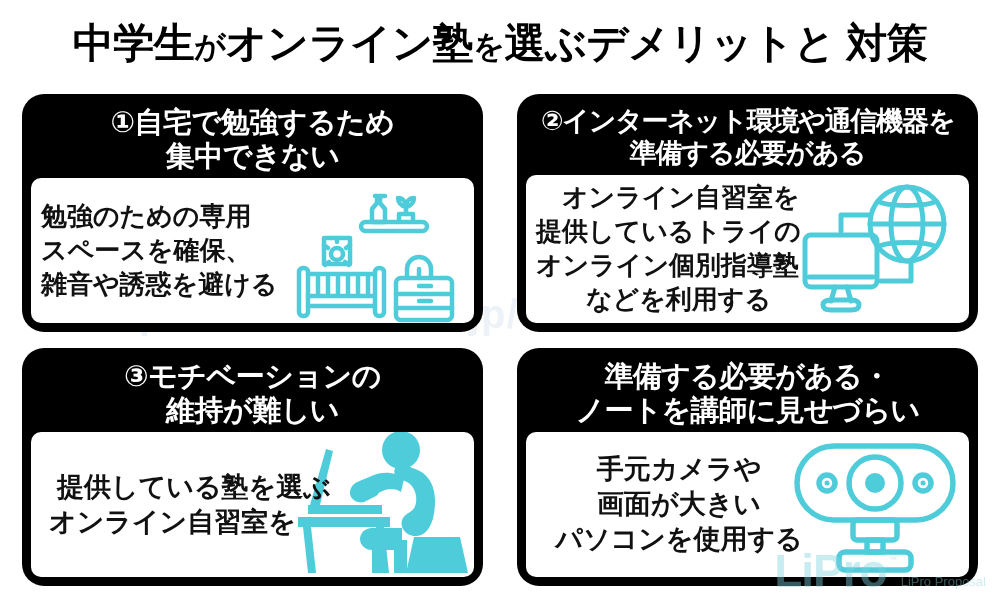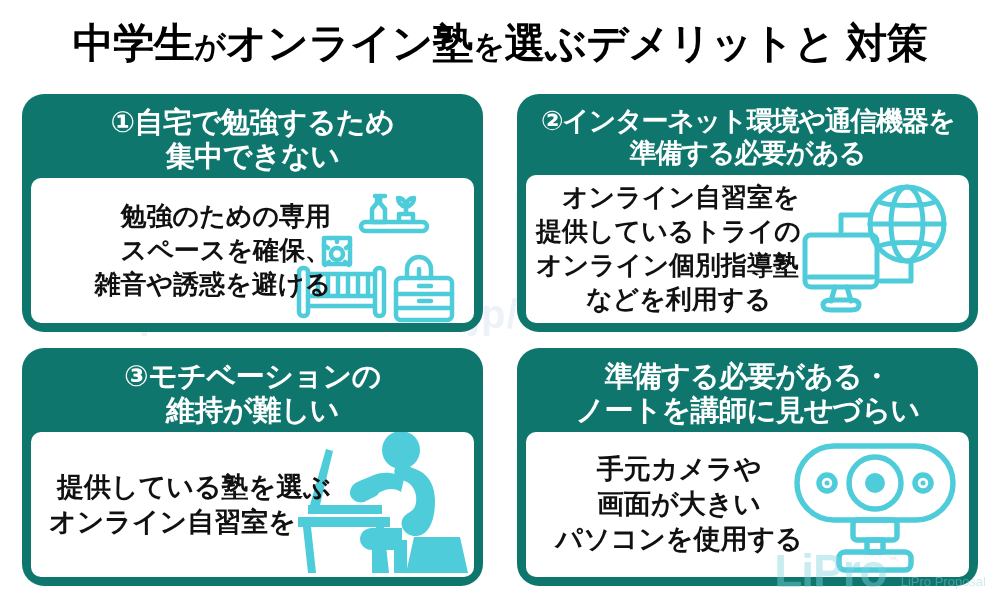--- a/index.html
+++ b/index.html
@@ -62,21 +62,21 @@
     height: 492px;
     display: grid;
     grid-template-columns: 461px 461px;
     grid-template-rows: 238px 238px;
     column-gap: 34px;
     row-gap: 16px;
     z-index: 2;
   }
 
   .card {
-    background: #0f766e;
+    background: #000000;
     border-radius: 22px;
     padding: 8px 9px 9px 9px;
     display: flex;
     flex-direction: column;
     position: relative;
     overflow: hidden;
   }
 
   .card-header {
     color: #ffffff;
@@ -113,21 +113,21 @@
     line-height: 1.30;
     white-space: nowrap;
     position: relative;
     z-index: 2;
   }
   .card-text .tl { display: block; }
 
   
   .card--1 .card-text {
     font-size: 26px;
-    text-align: right;
+    text-align: left;
     padding-left: 10px;
     width: 300px;
   }
   
   .card--2 .card-text {
     font-size: 26px;
     text-align: left;
     padding-left: 10px;
     width: 310px;
   }

